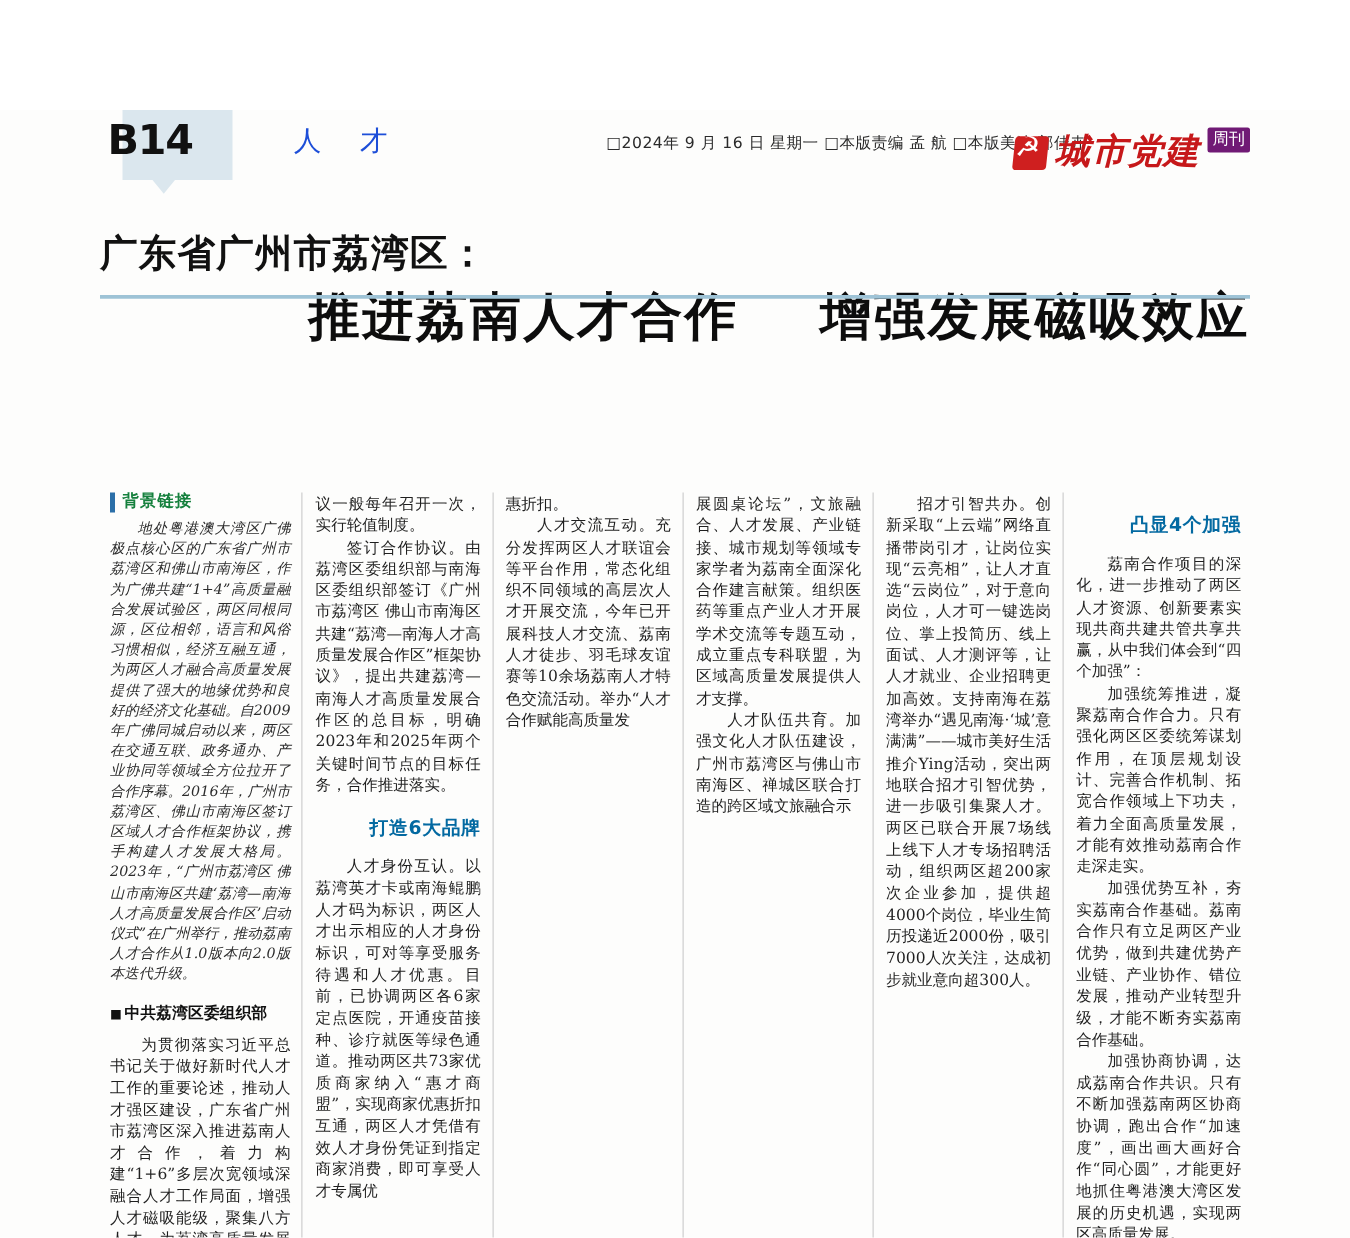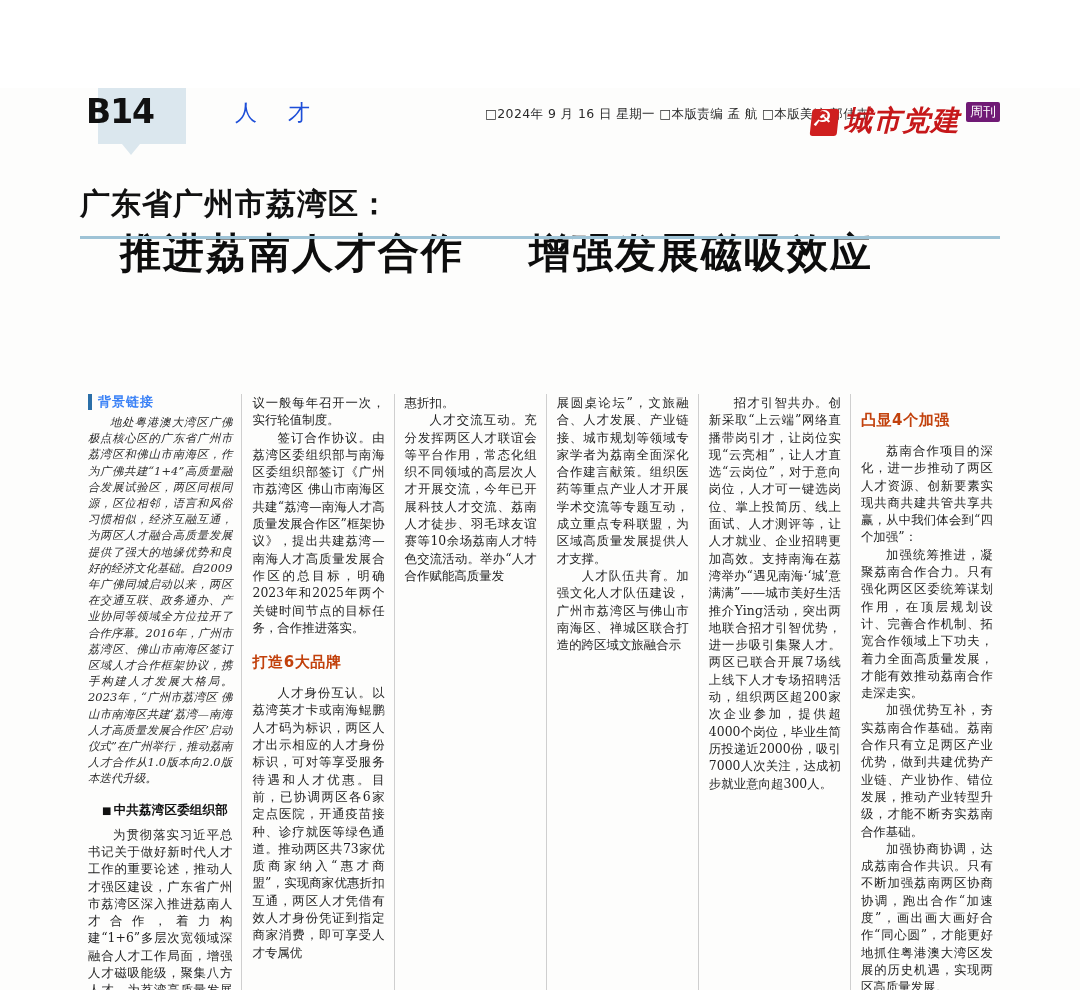--- a/index.html
+++ b/index.html
@@ -151,21 +151,21 @@
     letter-spacing: 1px;
     line-height: 44px;
   }
   .hl-main {
     font-family: "DejaVu Serif", serif;
     font-weight: bold;
     font-size: 41px;
     color: #0d0d0d;
     letter-spacing: 2px;
     line-height: 54px;
-    text-align: left;
+    text-align: right;
     padding-left: 40px;
     white-space: pre;
   }
 
   
   .cols {
     position: absolute;
     left: 88px;
     right: 78px;
     top: 306px;
@@ -176,21 +176,21 @@
   .col {
     width: 180px;
     position: relative;
     padding-right: 9px;
     box-sizing: border-box;
   }
   .col + .col { border-left: 1px solid #cfcfcf; padding-left: 10px; }
   .col:first-child { width: 184px; }
 
   .kicker {
-    color: #3b82f6;
+    color: #15803d;
     font-size: 13px;
     font-weight: bold;
     letter-spacing: 1px;
     border-left: 4px solid #2b6fa8;
     padding-left: 6px;
     margin-bottom: 4px;
     line-height: 16px;
   }
   .bg-para {
     font-family: "DejaVu Serif", serif;
@@ -203,29 +203,28 @@
     text-indent: 22px;
     letter-spacing: 0.1px;
   }
   .byline {
     font-size: 12.5px;
     font-weight: bold;
     color: #111;
     margin-top: 14px;
     letter-spacing: 0.2px;
     line-height: 18px;
-    margin-left: 14px;
   }
   .byline .sqb { font-size: 10px; margin-right: 2px; }
 
   .sub-head {
-    text-align: left;
+    text-align: right;
     font-size: 15px;
     font-weight: bold;
-    color: #c2410c;
+    color: #0369a1;
     margin: 15px 0 11px 0;
     letter-spacing: 0.6px;
     line-height: 22px;
   }
   p.body {
     margin: 0;
     font-family: "DejaVu Serif", serif;
     font-size: 12.4px;
     line-height: 17.3px;
     text-align: justify;

